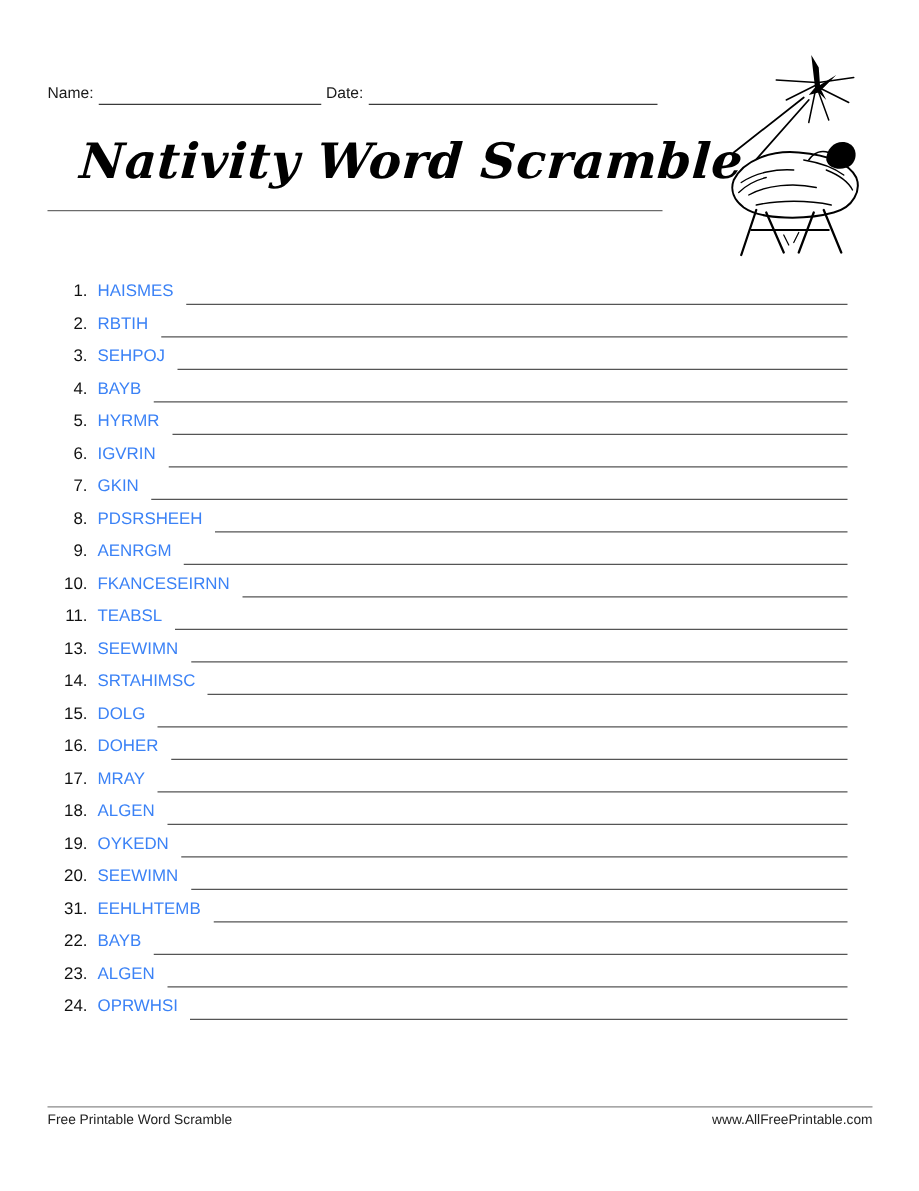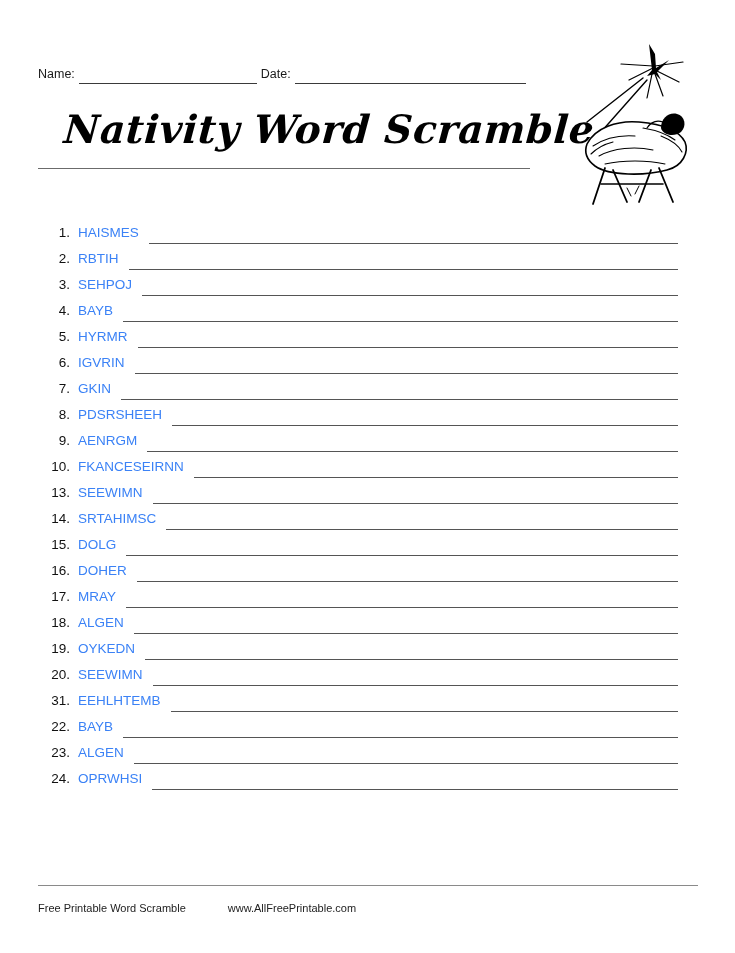--- a/index.html
+++ b/index.html
@@ -117,23 +117,23 @@
     margin-left: 10px;
   }
 
   
   .footer {
     position: absolute;
     left: 38px;
     top: 885px;
     width: 660px;
     border-top: 1px solid #8a8a8a;
-    padding-top: 16px;
+    padding-top: 4px;
     display: flex;
-    justify-content: flex-start;
+    justify-content: space-between;
     font-size: 11px;
     color: #222222;
     gap: 42px;
   }
 </style>
 </head>
 <body>
 
 <div class="page">
 
@@ -220,20 +220,25 @@
       <span class="num">9.</span>
       <span class="word">AENRGM</span>
       <span class="answer-line"></span>
     </div>
     <div class="item">
       <span class="num">10.</span>
       <span class="word">FKANCESEIRNN</span>
       <span class="answer-line"></span>
     </div>
     <div class="item">
+      <span class="num">11.</span>
+      <span class="word">TEABSL</span>
+      <span class="answer-line"></span>
+    </div>
+    <div class="item">
       <span class="num">13.</span>
       <span class="word">SEEWIMN</span>
       <span class="answer-line"></span>
     </div>
     <div class="item">
       <span class="num">14.</span>
       <span class="word">SRTAHIMSC</span>
       <span class="answer-line"></span>
     </div>
     <div class="item">

